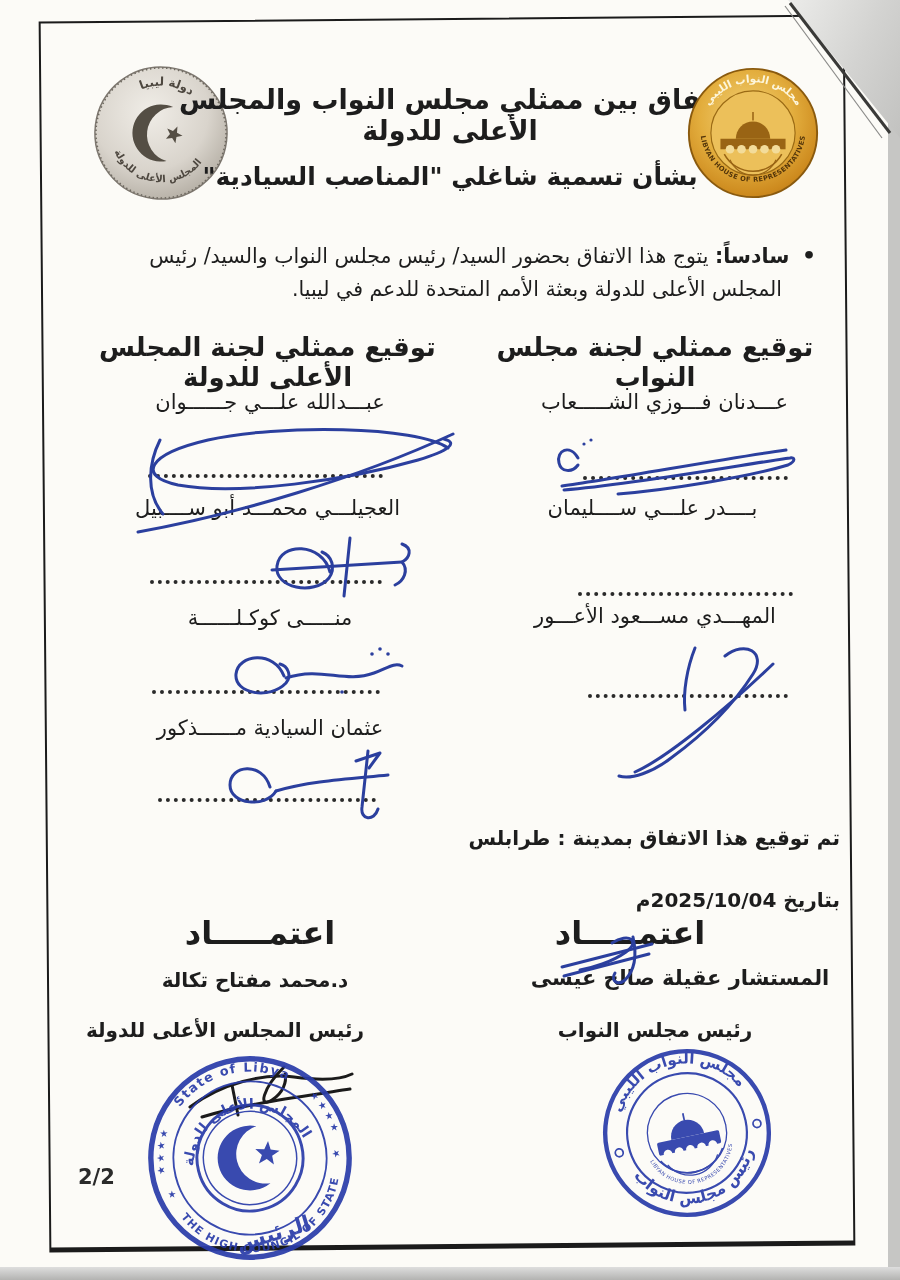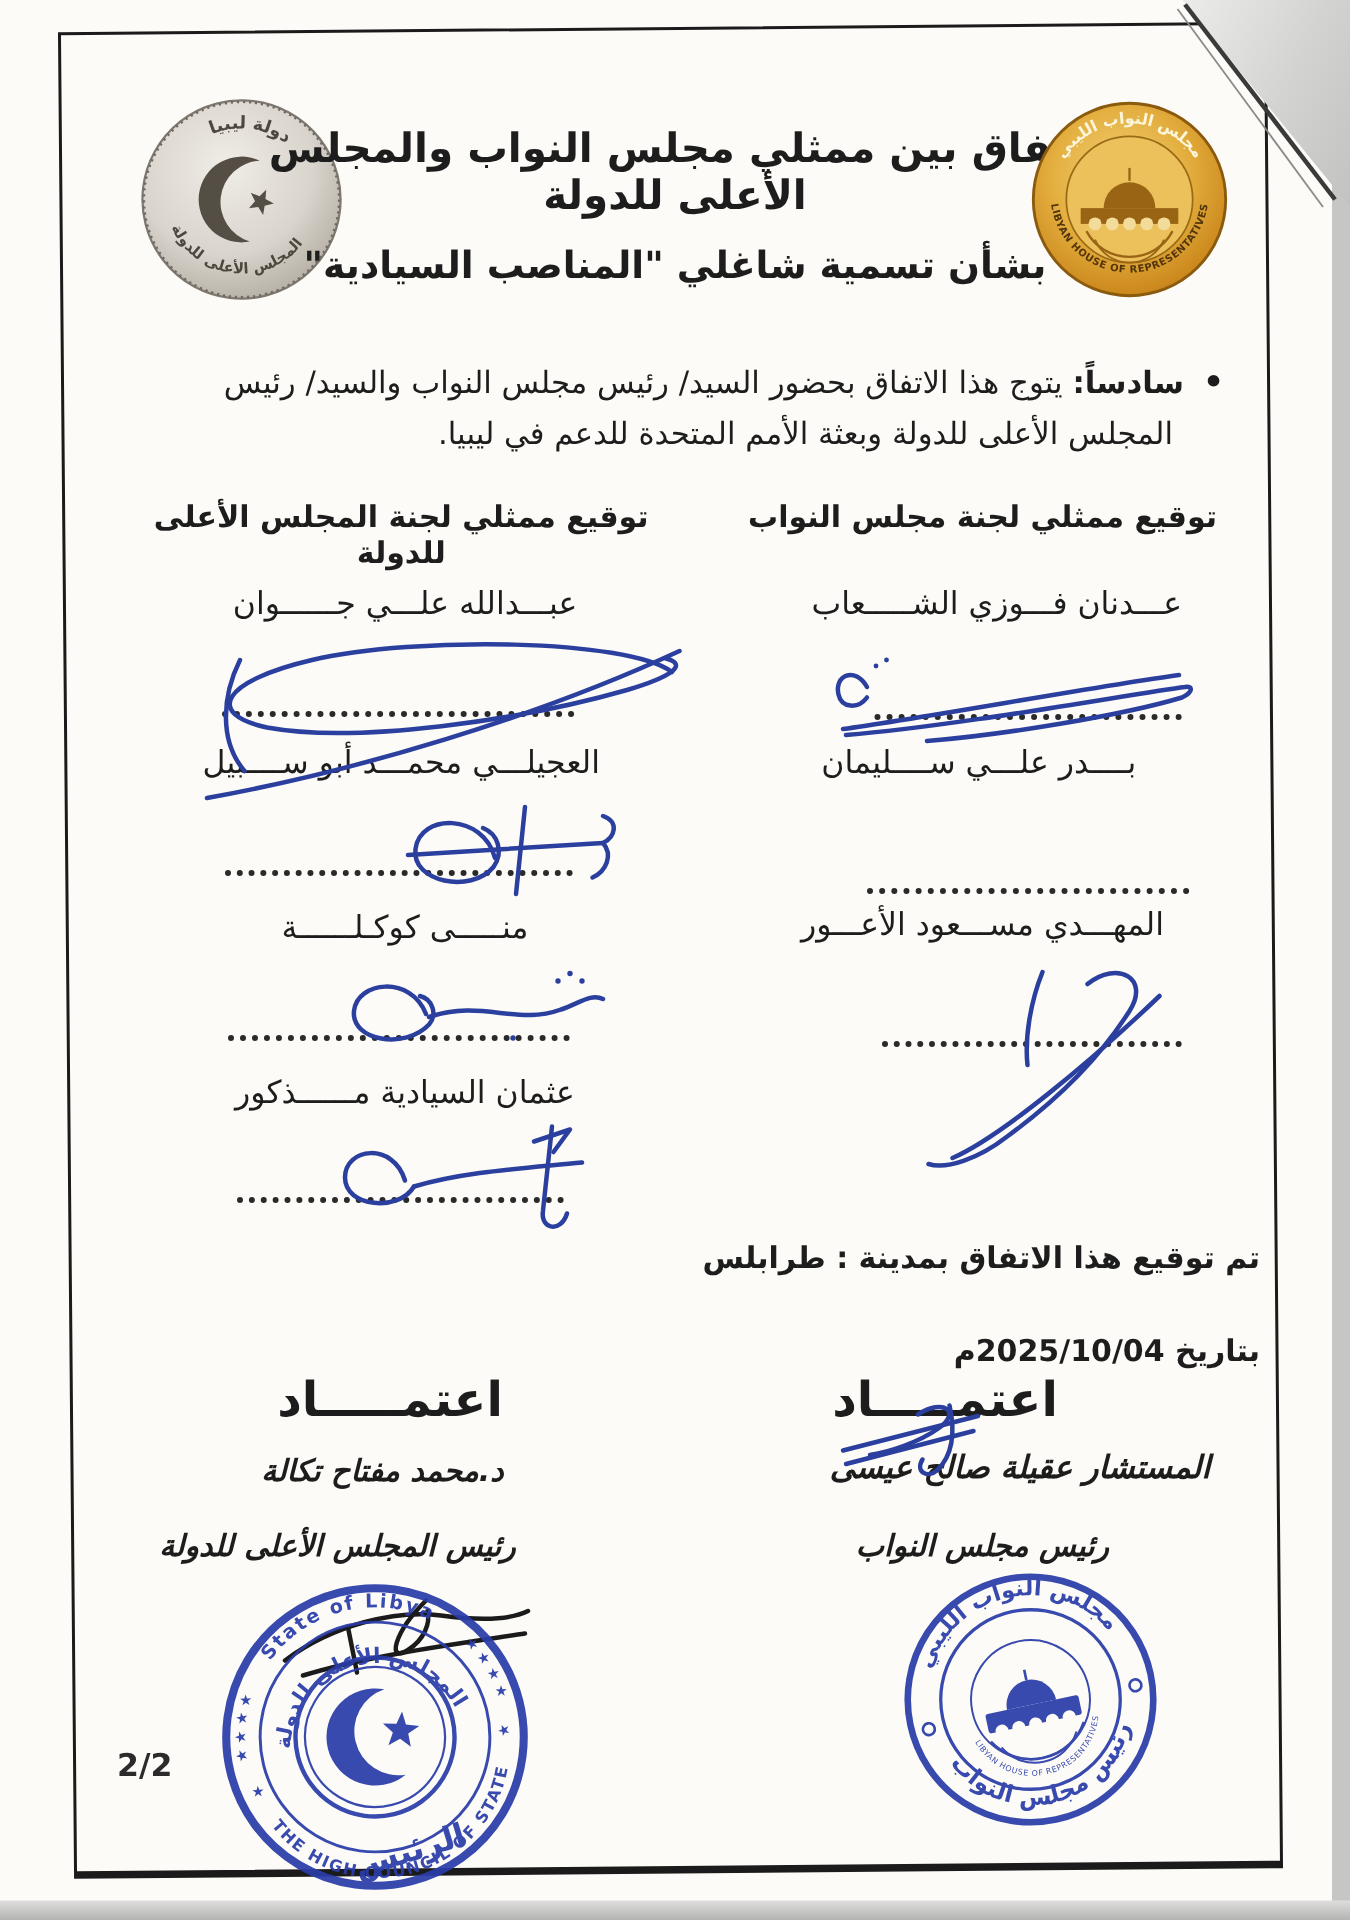--- a/index.html
+++ b/index.html
@@ -20,30 +20,30 @@
   .content{z-index:3;}
   .rtl{direction:rtl;unicode-bidi:plaintext;}
   .title-block{left:150px;top:84px;width:600px;text-align:center;z-index:3;}
   .title-l1{font-size:27px;font-weight:bold;}
   .title-l2{font-size:25px;font-weight:bold;margin-top:16px;}
   .clause{left:72px;top:238px;width:744px;direction:rtl;text-align:right;
     font-size:20.5px;line-height:1.6;z-index:3;}
   .clause .lbl{font-weight:bold;}
   .clause .bullet{font-size:22px;font-weight:bold;padding-left:6px;}
   .clause .wrap-line{padding-right:34px;display:block;}
-  .col-heading{font-size:20px;font-weight:bold;text-align:center;z-index:3;}
+  .col-heading{font-size:26px;font-weight:bold;text-align:center;z-index:3;}
   .signer-name{font-size:21px;font-weight:normal;text-align:center;z-index:3;direction:rtl;}
   .dotline{border-bottom:4px dotted #2a2a2a;height:4px;z-index:3;}
   .ink{z-index:4;}
   .ink path{fill:none;stroke:#2b3f9e;stroke-width:3;stroke-linecap:round;stroke-linejoin:round;}
   .ink.black path{stroke:#1b1b1b;}
   .ink circle{fill:#2b3f9e;stroke:none;}
   .closing-line{font-size:20px;font-weight:bold;text-align:right;direction:rtl;z-index:3;}
   .approval-heading{font-size:32px;font-weight:bold;text-align:center;z-index:3;letter-spacing:1px;}
-  .approval-name{font-weight:bold;text-align:center;direction:rtl;z-index:3;font-style:italic;}
+  .approval-name{font-weight:bold;text-align:center;direction:rtl;z-index:3;}
   .stamp{z-index:5;opacity:0.93;}
   .pagenum{left:78px;top:1165px;font-size:21px;font-weight:bold;color:#2b2b2b;z-index:3;}
 </style>
 </head>
 <body>
 
 <div class="abs page"></div>
 <div class="abs bg-right"></div>
 <div class="abs bg-bottom"></div>
 <div class="abs border-frame"></div>

